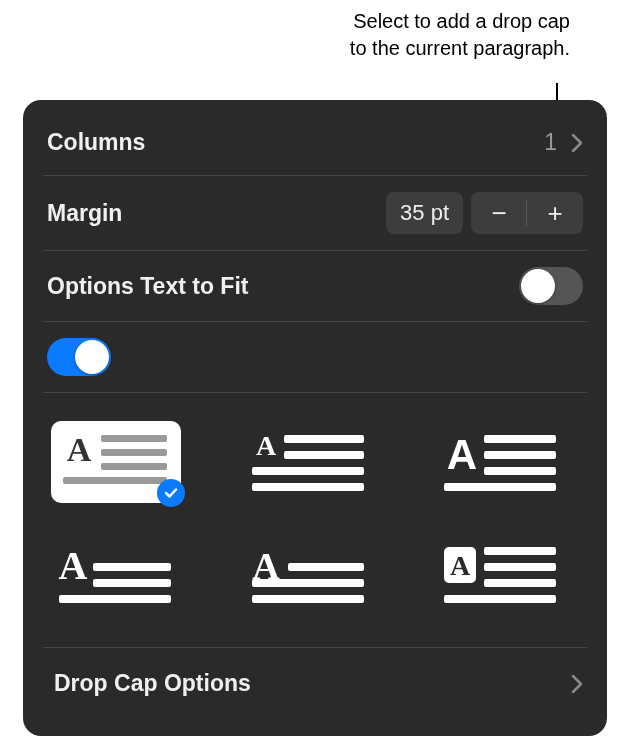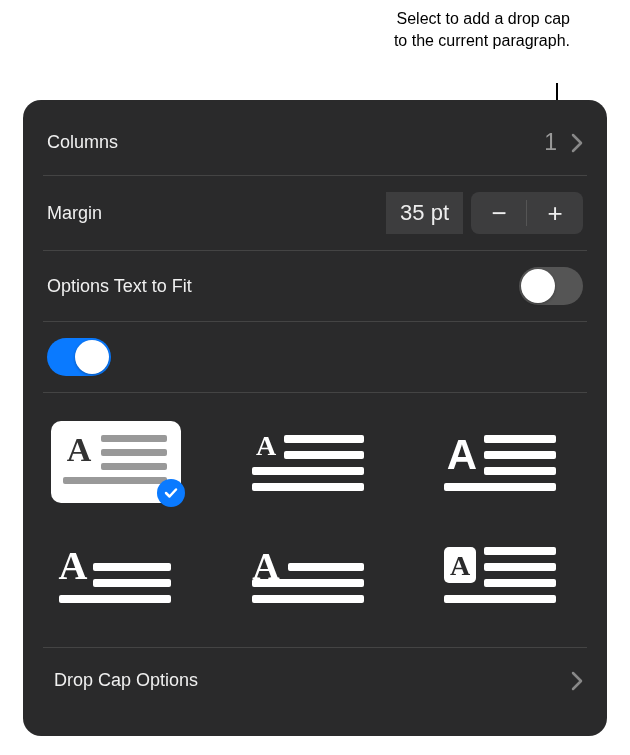--- a/index.html
+++ b/index.html
@@ -12,21 +12,21 @@
       background: #fff;
       width: 630px;
       height: 755px;
       position: relative;
     }
     .callout {
       position: absolute;
       top: 8px;
       right: 60px;
       text-align: right;
-      font-size: 16px;
+      font-size: 20px;
       line-height: 1.35;
       color: #000;
     }
     .callout-line {
       position: absolute;
       top: 83px;
       right: 72px;
       width: 2px;
       height: 260px;
       background: #000;
@@ -47,23 +47,23 @@
       align-items: center;
       justify-content: space-between;
       padding: 16px 4px;
       border-bottom: 1px solid #444;
       min-height: 66px;
     }
     .row:last-of-type {
       border-bottom: 1px solid #444;
     }
     .row-label {
-      font-size: 18px;
+      font-size: 23px;
       color: #f0f0f0;
-      font-weight: 400;
+      font-weight: 700;
       text-align: center;
     }
     .row-right {
       display: flex;
       align-items: center;
       gap: 8px;
     }
     .value-gray {
       font-size: 23px;
       color: #999;
@@ -75,21 +75,21 @@
       position: relative;
     }
     .chevron-right svg {
       width: 100%;
       height: 100%;
     }
     .margin-value {
       font-size: 22px;
       color: #eee;
       background: #3d3d3e;
-      border-radius: 0;
+      border-radius: 8px;
       padding: 8px 14px;
       min-width: 76px;
       text-align: center;
     }
     .stepper {
       display: flex;
       background: #3d3d3e;
       border-radius: 8px;
       overflow: hidden;
     }

